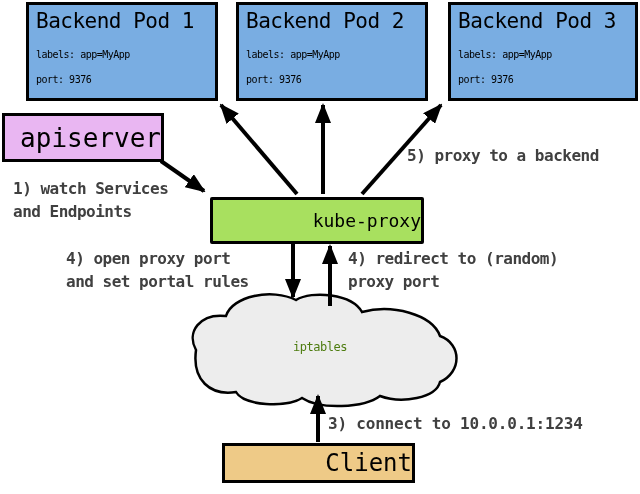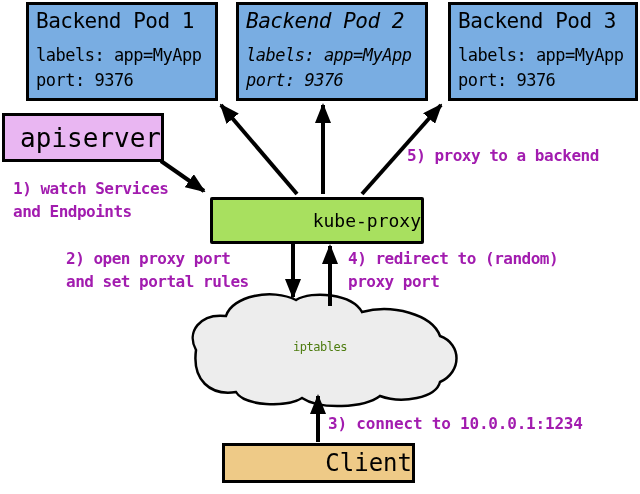--- a/index.html
+++ b/index.html
@@ -32,21 +32,21 @@
     height: 99px;
     padding: 2px 0 17px 7px;
   }
   .pod-title {
     font-size: 21px;
     line-height: 29px;
     white-space: nowrap;
     letter-spacing: -0.5px;
   }
   .pod-line {
-    font-size: 17px;
+    font-size: 10px;
     line-height: 20px;
     margin-top: 5px;
     white-space: nowrap;
     letter-spacing: -0.5px;
   }
   .pod-line.first { margin-top: 9px; }
   .center-label {
     display: flex;
     align-items: center;
     justify-content: flex-end;
@@ -68,21 +68,21 @@
   #client {
     left: 222px; top: 443px;
     width: 193px; height: 40px;
     font-size: 24px;
   }
   .annotation {
     position: absolute;
     font-size: 16px;
     font-weight: bold;
     line-height: 23px;
-    color: #a21caf;
+    color: #404040;
     white-space: pre-line;
     letter-spacing: -0.5px;
   }
   #step1 { left: 13px;  top: 177px; }
   #step2 { left: 66px;  top: 247px; }
   #step3 { left: 328px; top: 412px; letter-spacing: -0.2px; }
   #step4 { left: 348px; top: 247px; }
   #step5 { left: 407px; top: 144px; }
   #iptables-label {
     position: absolute;
@@ -129,21 +129,21 @@
     <line x1="323" y1="194" x2="323" y2="105" stroke="#000" stroke-width="4" marker-end="url(#ah)"></line>
     <line x1="362" y1="194" x2="441" y2="105" stroke="#000" stroke-width="4" marker-end="url(#ah)"></line>
   </svg>
 
   <div class="box pod" id="pod1" style="background-color: rgb(121, 173, 226);">
     <div class="pod-title">Backend Pod 1</div>
     <div class="pod-line first">labels: app=MyApp</div>
     <div class="pod-line">port: 9376</div>
   </div>
 
-  <div class="box pod" id="pod2" style="background-color: rgb(121, 173, 226); font-style: italic;">
+  <div class="box pod" id="pod2" style="background-color: rgb(121, 173, 226);">
     <div class="pod-title">Backend Pod 2</div>
     <div class="pod-line first">labels: app=MyApp</div>
     <div class="pod-line">port: 9376</div>
   </div>
 
   <div class="box pod" id="pod3" style="background-color: rgb(121, 173, 226);">
     <div class="pod-title">Backend Pod 3</div>
     <div class="pod-line first">labels: app=MyApp</div>
     <div class="pod-line">port: 9376</div>
   </div>
@@ -157,20 +157,20 @@
   </div>
 
   <div id="iptables-label">iptables</div>
 
   <div class="box center-label" id="client" style="background-color: rgb(238, 202, 135);">
     <span>Client</span>
   </div>
 
   <div class="annotation" id="step1">1) watch Services
 and Endpoints</div>
-  <div class="annotation" id="step2">2) open proxy port
+  <div class="annotation" id="step2">4) open proxy port
 and set portal rules</div>
   <div class="annotation" id="step3">3) connect to 10.0.0.1:1234</div>
   <div class="annotation" id="step4">4) redirect to (random)
 proxy port</div>
   <div class="annotation" id="step5">5) proxy to a backend</div>
 
 </div>
 
 </body></html>

